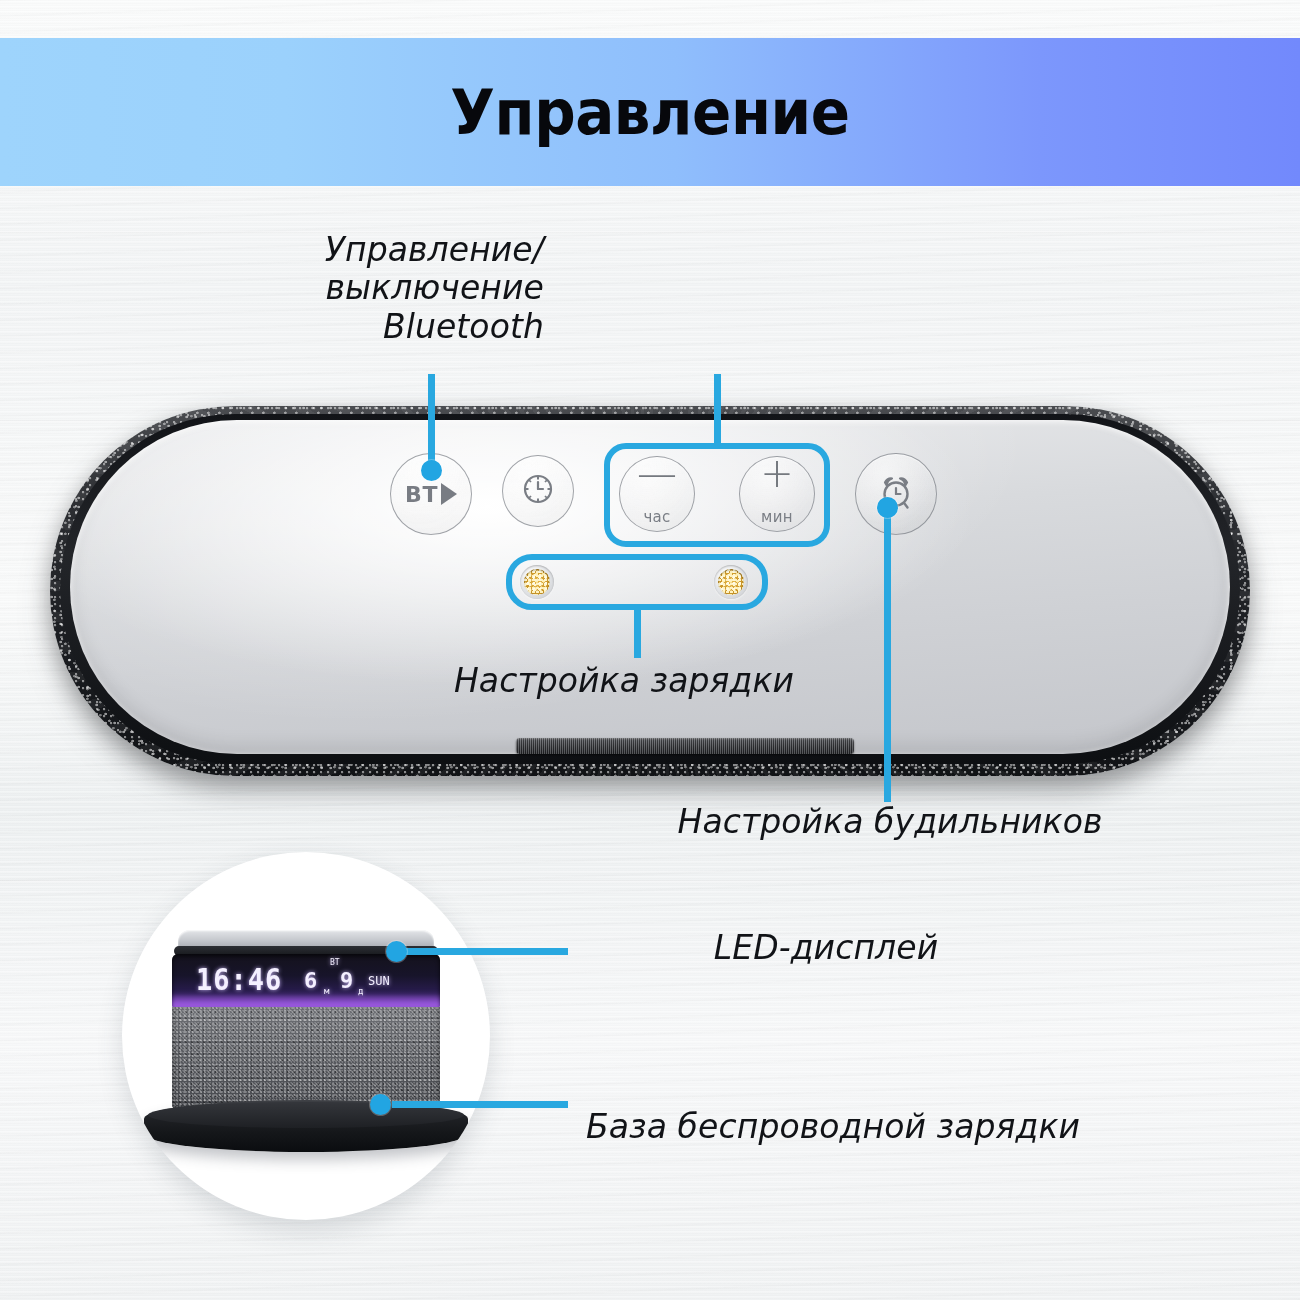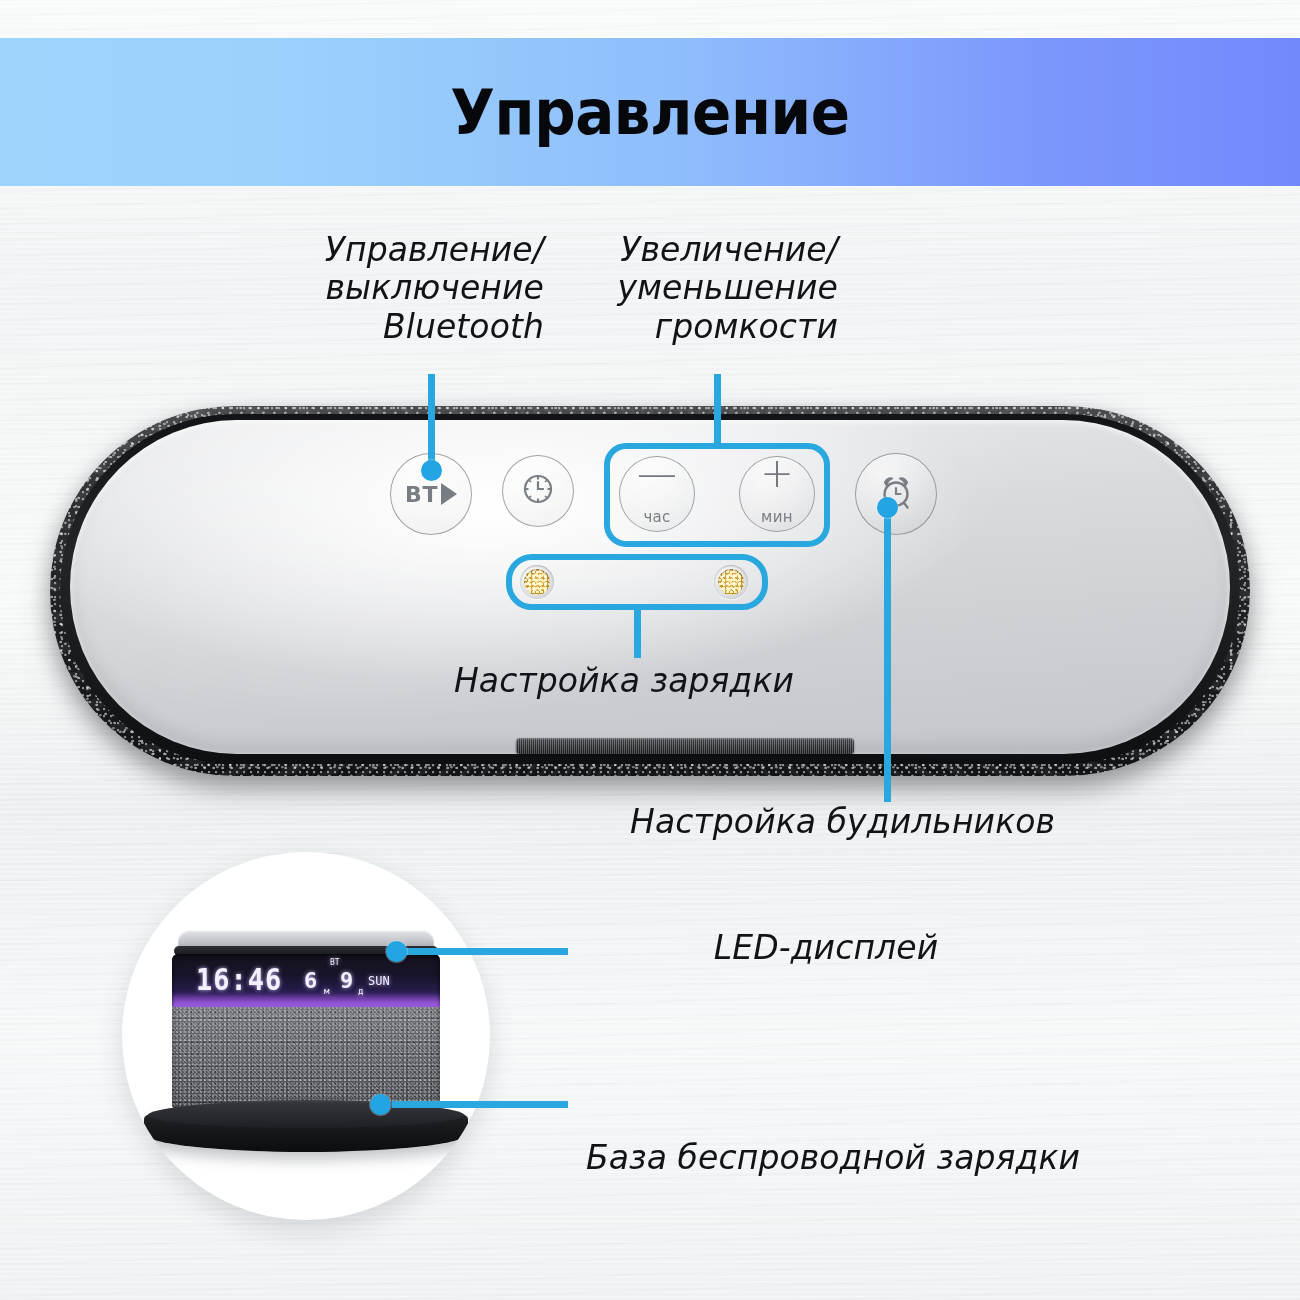--- a/index.html
+++ b/index.html
@@ -216,23 +216,23 @@
     font-weight:400;
     color:#111317;
     line-height:1.16;
     white-space:pre-line;
     z-index:10;
     letter-spacing:.1px;
   }
   .lbl-bt{ left:274px; top:231px; width:270px; text-align:right; font-size:33px; }
   .lbl-vol{ left:566px; top:231px; width:272px; text-align:right; font-size:33px; }
   .lbl-contacts{ left:404px; top:662px; width:440px; text-align:center; font-size:33px; }
-  .lbl-alarm{ left:630px; top:803px; width:520px; text-align:left; font-size:33px; }
+  .lbl-alarm{ left:630px; top:803px; width:520px; text-align:center; font-size:33px; }
   .lbl-led{ left:586px; top:929px; width:480px; text-align:center; font-size:33px; }
-  .lbl-base{ left:586px; top:1139px; width:620px; text-align:left; font-size:33px; }
+  .lbl-base{ left:586px; top:1108px; width:620px; text-align:left; font-size:33px; }
 
   
   .photo-circle{
     position:absolute; left:122px; top:852px; width:368px; height:368px;
     border-radius:50%;
     background:#ffffff;
     box-shadow:0 10px 26px rgba(60,70,85,.17);
     overflow:hidden;
     z-index:7;
   }
@@ -399,23 +399,20 @@
 
   <div class="cl cl-h" style="left:392px; top:948px; width:176px;"></div>
   <div class="dot" style="left:386px; top:941px;"></div>
 
   <div class="cl cl-h" style="left:392px; top:1101px; width:176px;"></div>
   <div class="dot" style="left:370px; top:1094px;"></div>
 
   <div class="lbl lbl-bt">Управление/
 выключение
 Bluetooth</div>
-  <div class="lbl lbl-vol">Увеличение/
-уменьшение
-громкости</div>
   <div class="lbl lbl-contacts">Настройка зарядки</div>
   <div class="lbl lbl-alarm">Настройка будильников</div>
   <div class="lbl lbl-led">LED-дисплей</div>
   <div class="lbl lbl-base">База беспроводной зарядки</div>
 
   <div class="photo-circle">
     <div class="prod">
       <div class="prod-cap"></div>
       <div class="prod-caplip"></div>
 

